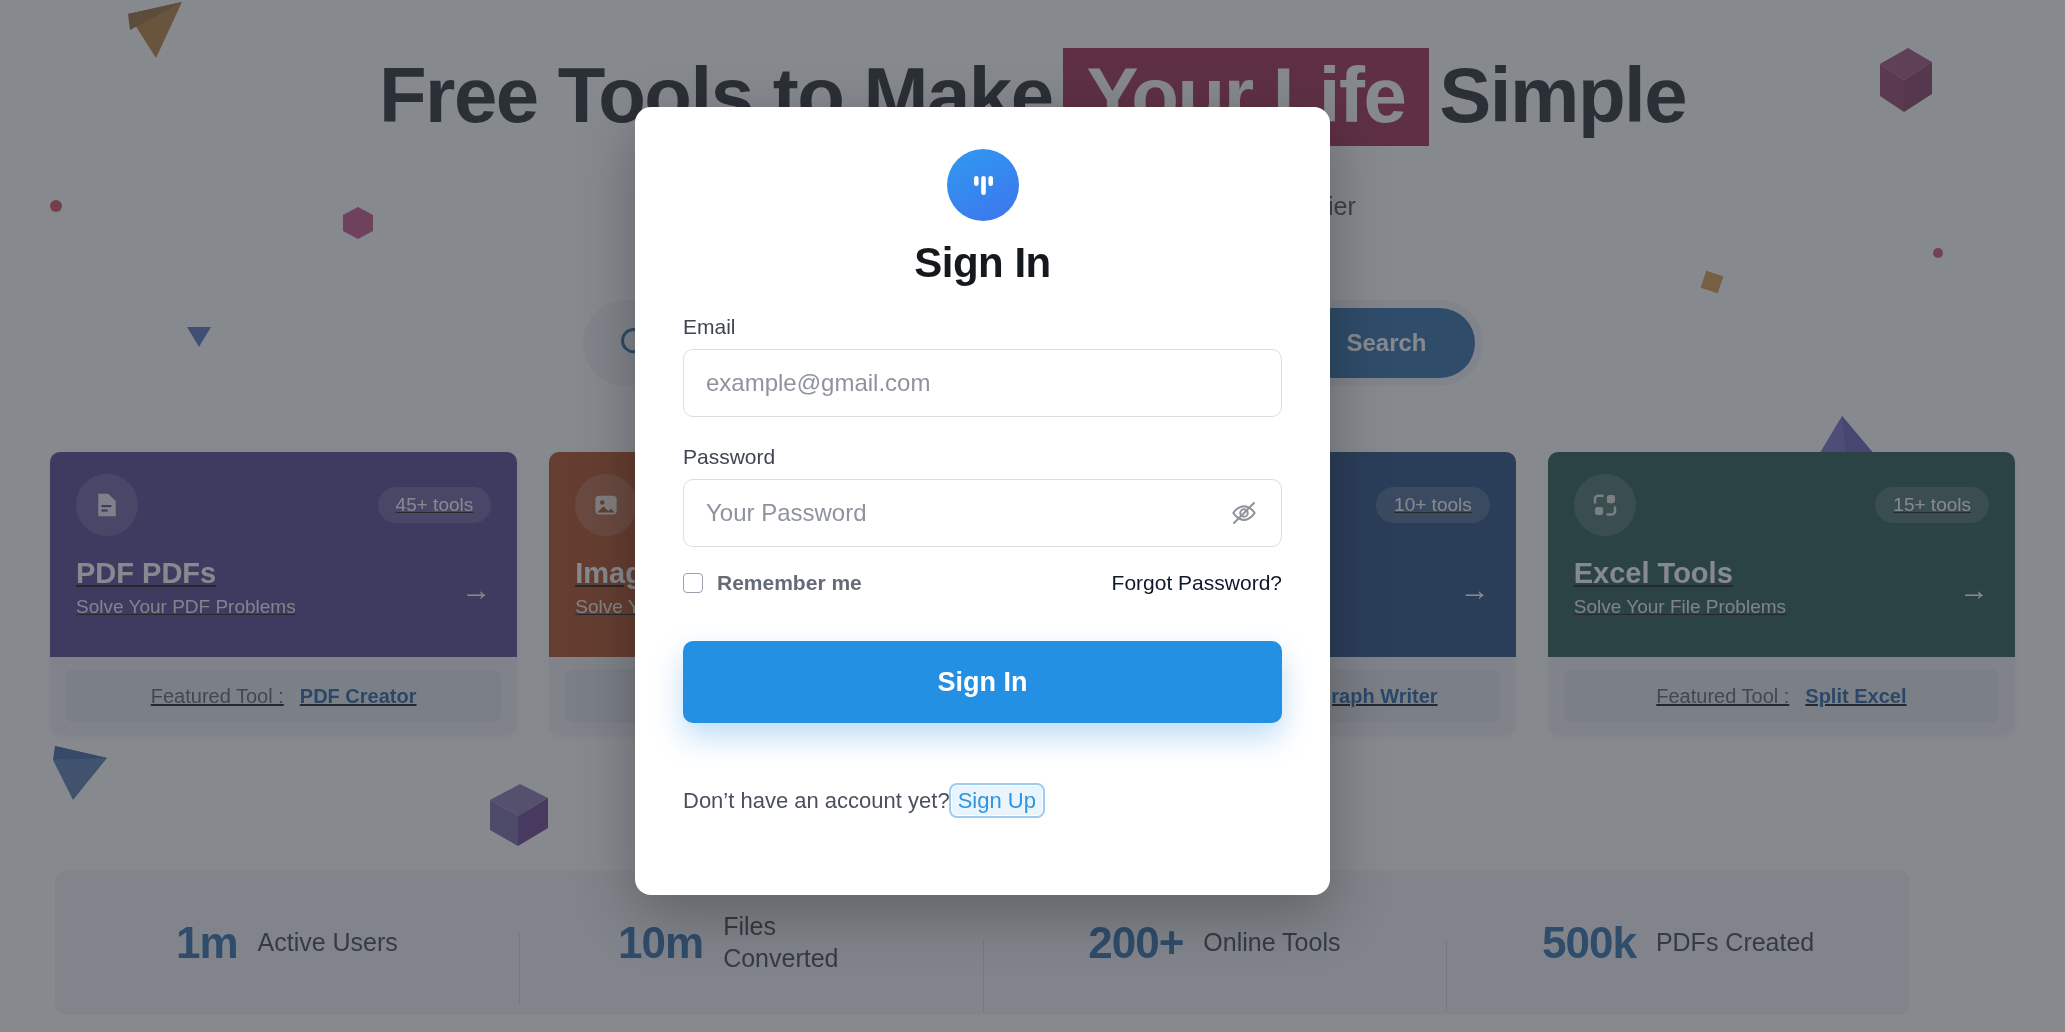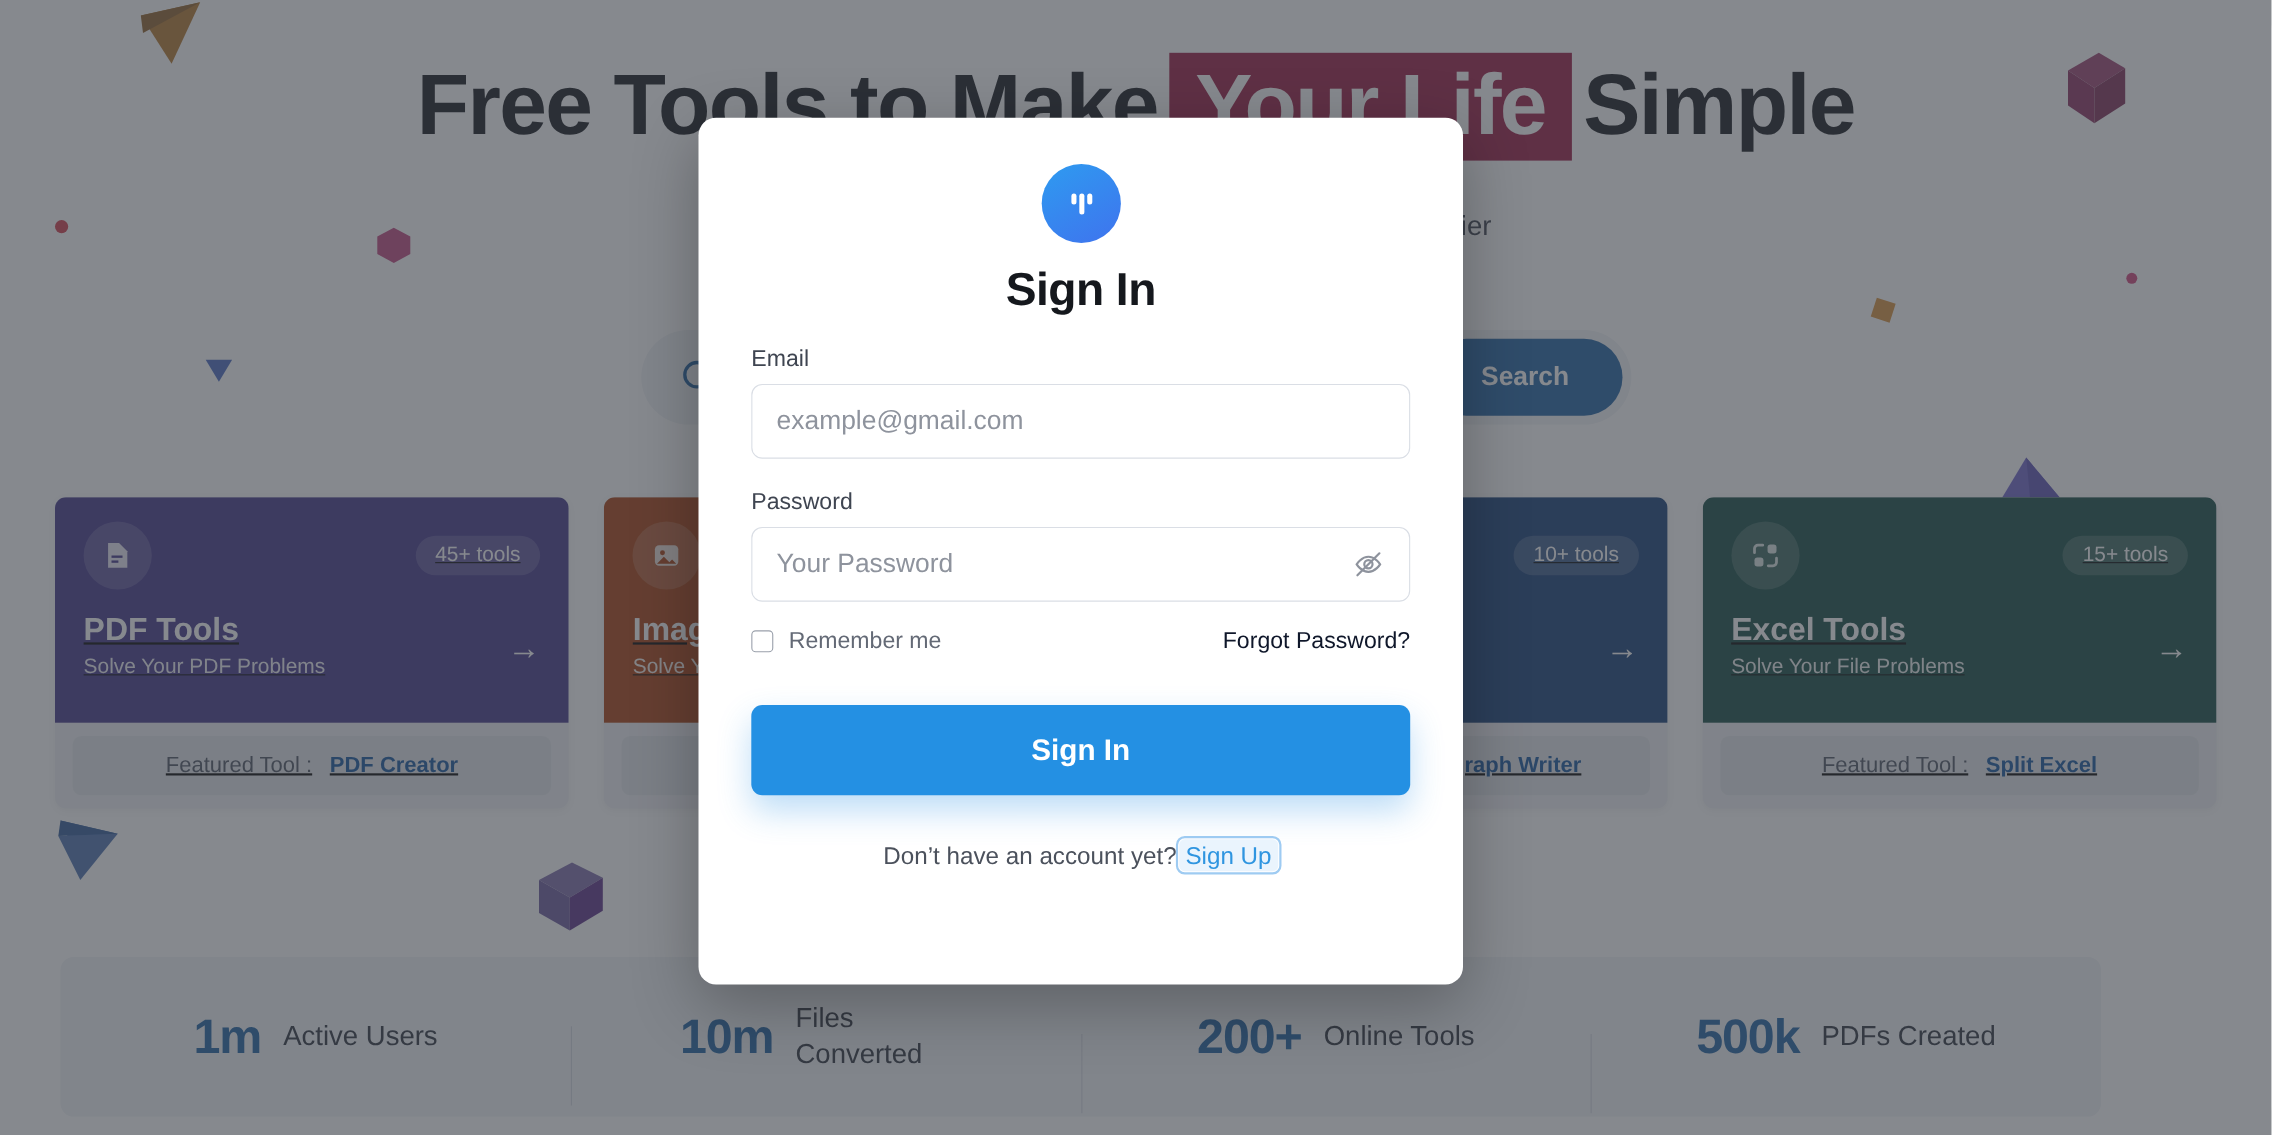--- a/index.html
+++ b/index.html
@@ -270,38 +270,38 @@
     margin-top: 24px;
   }
   .m-remember { display: flex; align-items: center; gap: 14px; }
   .m-check {
     width: 20px; height: 20px;
     border: 1.6px solid #9aa0ab;
     border-radius: 4px;
     background: #fff;
     box-sizing: border-box;
   }
-  .m-remember-lbl { font-size: 21px; color: #646a76; }
+  .m-remember-lbl { font-size: 21px; color: #646a76; font-weight: bold; }
   .m-forgot { font-size: 21px; color: #0f172a; }
   .m-submit {
     width: 100%;
     height: 82px;
     margin-top: 46px;
     background: #2490e3;
     color: #ffffff;
     border: none;
     border-radius: 10px;
     font-size: 27px;
     font-weight: 700;
     font-family: inherit;
     box-shadow: 0 14px 30px rgba(36,144,227,0.30);
   }
   .m-bottom {
-    margin-top: 42px;
-    text-align: center;
+    margin-top: 65px;
+    text-align: left;
     font-size: 22px;
     color: #4b515c;
     white-space: nowrap;
   }
   .m-signup {
     color: #2f95e0;
     margin-left: 2px;
     padding: 2px 6px;
     border-radius: 5px;
     outline: 2px solid #9ecbf2;
@@ -376,21 +376,21 @@
           <div class="card-badgerow">
             <div class="card-iconwrap">
               <svg width="30" height="30" viewBox="0 0 24 24" fill="#e9e6f5">
                 <path d="M5 3h8l6 6v12a0 0 0 0 1 0 0H5z" rx="2"></path>
                 <rect x="7.5" y="12" width="8" height="1.7" fill="#3f3287"></rect>
                 <rect x="7.5" y="15.6" width="5" height="1.7" fill="#3f3287"></rect>
               </svg>
             </div>
             <div class="card-count">45+ tools</div>
           </div>
-          <div class="card-title">PDF Tools</div>
+          <div class="card-title">PDF PDFs</div>
           <div class="card-desc">Solve Your PDF Problems</div>
           <div class="card-arrow">→</div>
         </div>
         <div class="card-foot">
           <div class="card-footinner">
             <span class="ft-label">Featured Tool :</span>
             <span class="ft-value">PDF Creator</span>
           </div>
         </div>
       </div>

